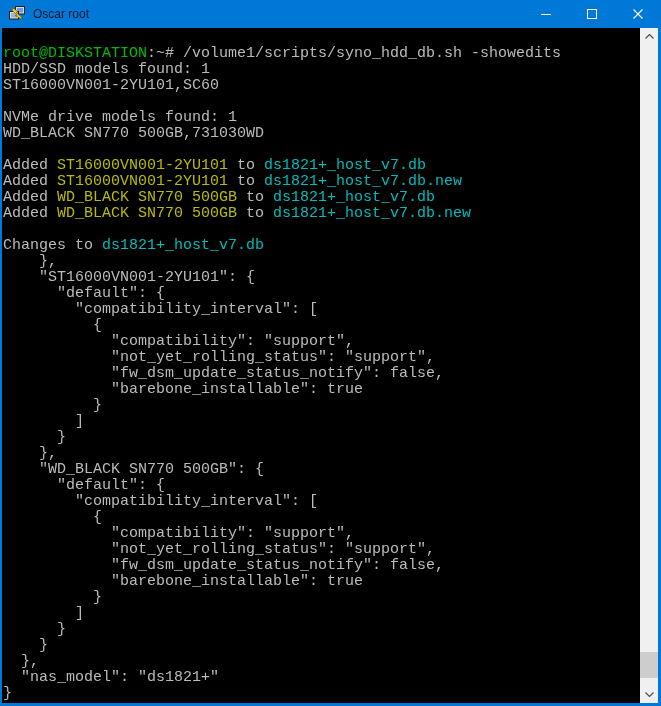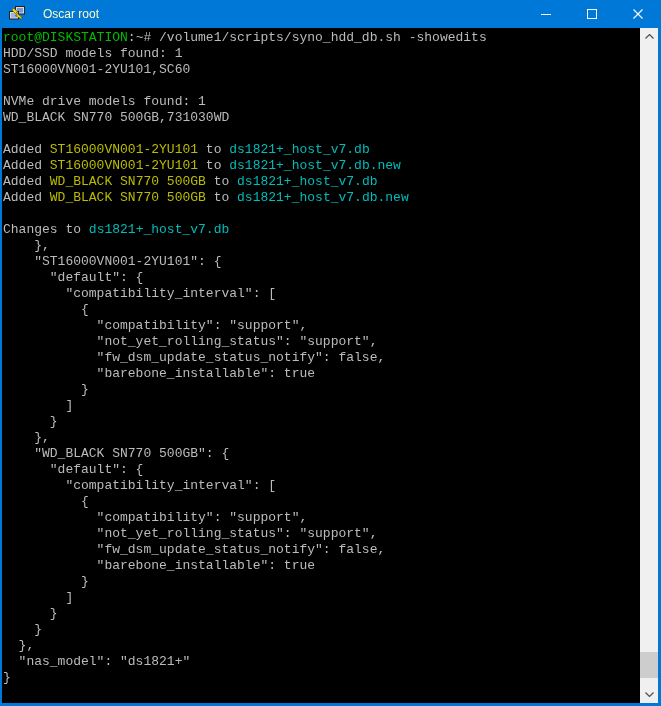--- a/index.html
+++ b/index.html
@@ -13,44 +13,44 @@
   }
 
   
   .titlebar {
     flex: 0 0 28px; height: 28px;
     background: var(--accent, #0078d7);
     display: flex; align-items: center;
   }
   .app-icon { width: 16px; height: 16px; margin-left: 9px; flex: 0 0 16px; }
   .title {
-    color: #fef9c3; font-size: 12px; margin-left: 18px; flex: 1;
+    color: #0f172a; font-size: 12px; margin-left: 8px; flex: 1;
     white-space: nowrap; overflow: hidden;
   }
   .caption-btn {
     width: 46px; height: 28px; flex: 0 0 46px;
     display: flex; align-items: center; justify-content: center;
   }
 
   
   .main {
     flex: 1; min-height: 0;
     display: flex;
     border-left: 2px solid var(--accent, #0078d7);
     border-right: 3px solid var(--accent, #0078d7);
     border-bottom: 3px solid var(--accent, #0078d7);
     background: #000000;
   }
   .terminal {
     flex: 1; min-width: 0;
     overflow: hidden;
     background: var(--term-bg, #000000);
-    padding: 2px 0 0 1px;
+    padding: 18px 0 0 1px;
     font-family: "Liberation Mono", "DejaVu Sans Mono", monospace;
-    font-size: 13px;
+    font-size: 15px;
     white-space: pre;
   }
   .tline { height: 16px; line-height: 16px; }
 
   
   .scrollbar {
     flex: 0 0 18px; width: 18px;
     background: #f0f0f0;
     display: flex; flex-direction: column;
   }

